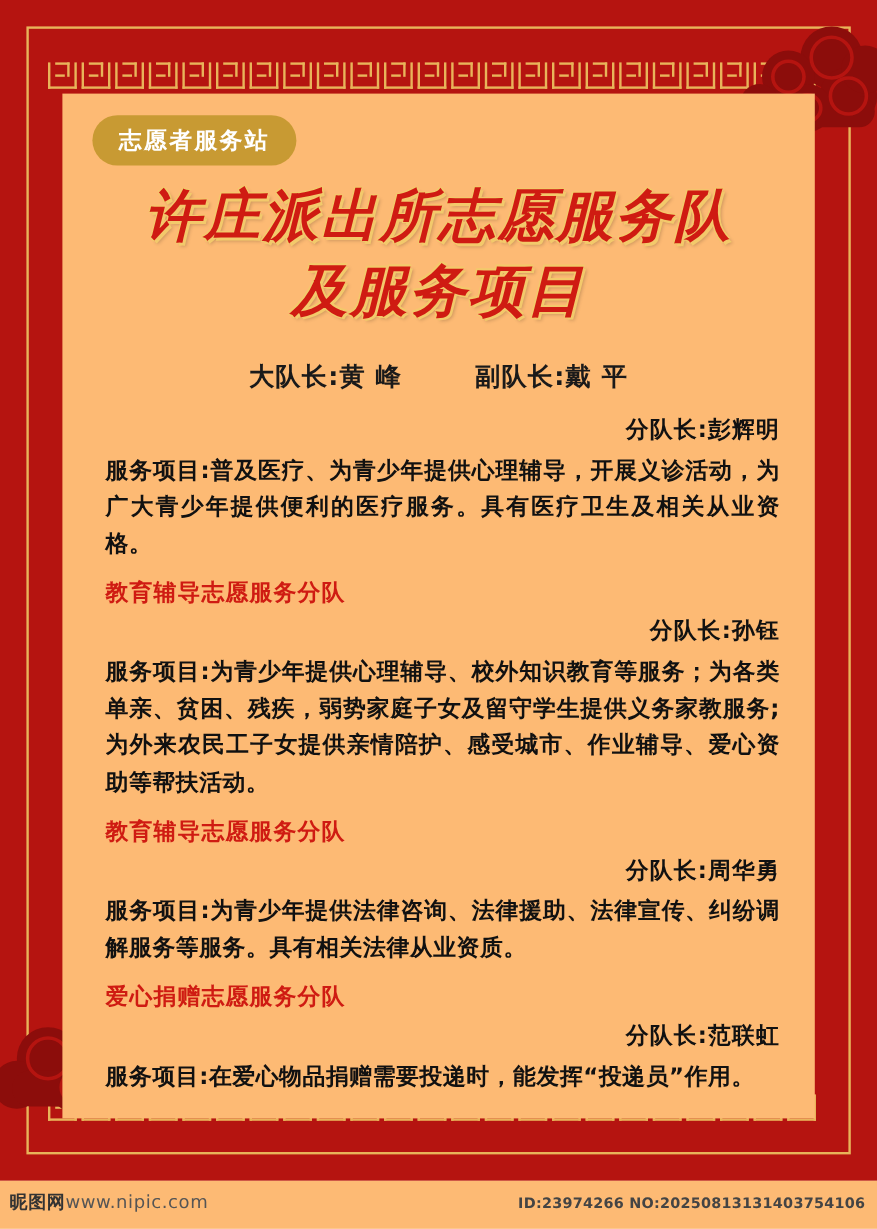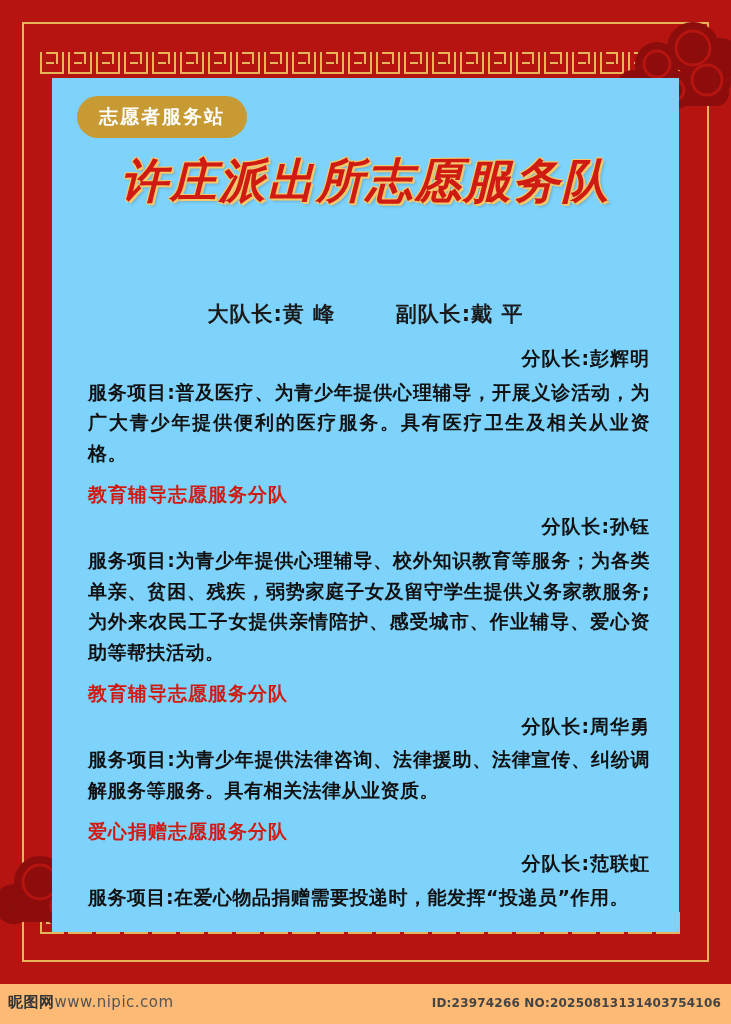--- a/index.html
+++ b/index.html
@@ -87,21 +87,21 @@
   .cloud.tr { right: 0px; top: 18px; }
   .cloud.bl { left: 0px; bottom: 34px; }
 
   
   .card {
     position: absolute;
     left: 52px;
     top: 78px;
     width: 627px;
     height: 854px;
-    background: #7dd3fc;
+    background: #fdba74;
     box-sizing: border-box;
   }
 
   
   .badge {
     position: absolute;
     left: 25px;
     top: 18px;
     background: #c89a33;
     color: #ffffff;
@@ -309,20 +309,21 @@
       <circle cx="64" cy="76" r="13"></circle>
     </g>
   </svg>
 
   <div class="card">
 
     <div class="badge">志愿者服务站</div>
 
     <div class="title-wrap">
       <div class="title-line">许庄派出所志愿服务队</div>
+      <div class="title-line">及服务项目</div>
     </div>
 
     <div class="leaders">
       <span>大队长:黄 峰</span>
       <span class="gap"></span>
       <span>副队长:戴 平</span>
     </div>
 
     <div class="body">
 

